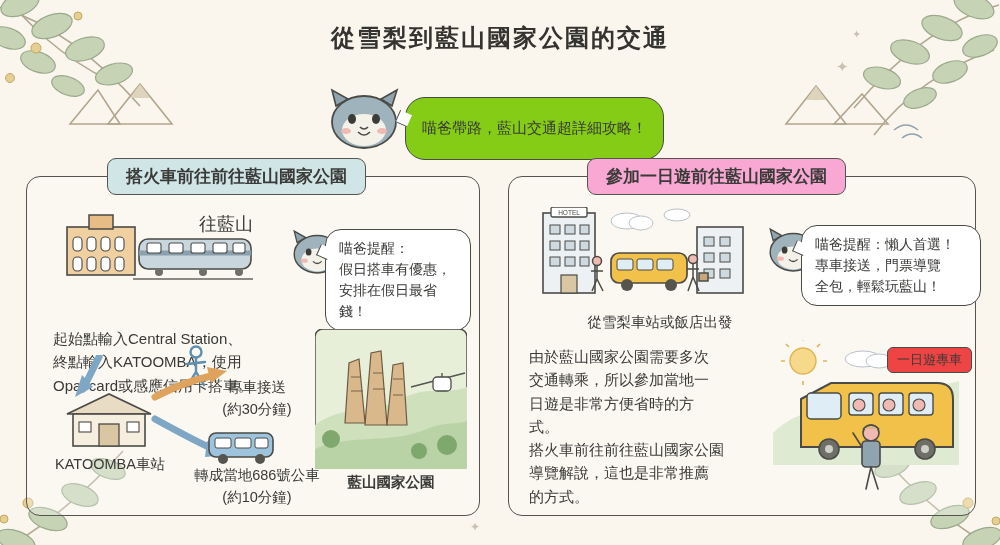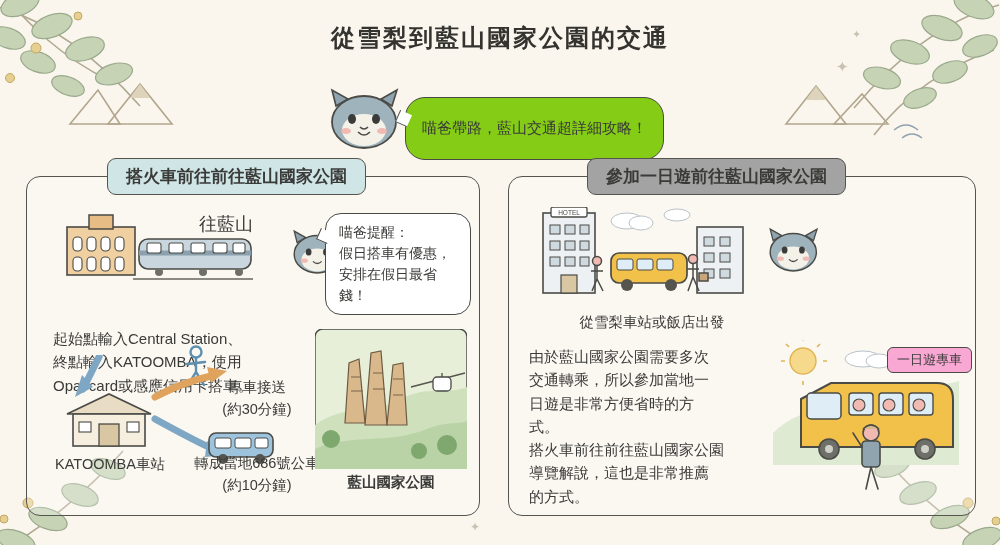--- a/index.html
+++ b/index.html
@@ -44,40 +44,40 @@
     position:absolute;border:1.8px solid #55544f;border-radius:14px;
     background:rgba(255,255,255,0.28);
   }
   .panel-left{left:26px;top:176px;width:452px;height:338px;}
   .panel-right{left:508px;top:176px;width:466px;height:338px;}
   .panel-head{
     position:absolute;top:-19px;border:1.6px solid #55544f;border-radius:9px;
     padding:6px 18px;font-size:17px;font-weight:bold;white-space:nowrap;
   }
   .head-left{background:#cfe5e6;left:80px;}
-  .head-right{background:#a3a3a3;left:78px;}
+  .head-right{background:#f9a8d4;left:78px;}
 
   
   .txt{position:absolute;font-size:14.5px;line-height:1.55;white-space:pre-line;}
   .txt-b{font-size:15px;}
   .cap{position:absolute;font-size:14.5px;text-align:center;}
 
   
   .bub{
     position:absolute;background:#fff;border:1.6px solid #4a4a46;border-radius:16px;
     padding:8px 13px;font-size:14px;line-height:1.5;white-space:pre-line;
   }
   .bub:before{
     content:"";position:absolute;left:-8px;top:16px;width:11px;height:11px;
     background:#fff;border-left:1.6px solid #4a4a46;border-bottom:1.6px solid #4a4a46;
     transform:rotate(24deg);
   }
 
   .tagbox{
-    position:absolute;background:#f9a8d4;border:1.5px solid #4a4a46;border-radius:6px;
+    position:absolute;background:#ef4444;border:1.5px solid #4a4a46;border-radius:6px;
     padding:3px 9px;font-size:13px;white-space:nowrap;
   }
 </style>
 </head>
 <body>
 
 <div class="page">
 
   <svg class="deco leaf-tl" width="210" height="170" viewBox="0 0 210 170">
     <g stroke="#9aa98c" fill="none" stroke-width="1.6">
@@ -220,21 +220,21 @@
       <path d="M14 20 L10 4 L26 13 Z" fill="#8fa4ae" stroke="#4a4a46" stroke-width="1.8"></path>
       <path d="M70 20 L75 4 L59 13 Z" fill="#8fa4ae" stroke="#4a4a46" stroke-width="1.8"></path>
       <ellipse cx="42" cy="36" rx="32" ry="26" fill="#9fb3bd" stroke="#4a4a46" stroke-width="2"></ellipse>
       <ellipse cx="42" cy="44" rx="22" ry="16" fill="#f3f1e8"></ellipse>
       <ellipse cx="30" cy="33" rx="4" ry="5" fill="#3b3b39"></ellipse>
       <ellipse cx="54" cy="33" rx="4" ry="5" fill="#3b3b39"></ellipse>
       <path d="M36 46 q6 6 12 0" fill="none" stroke="#4a4a46" stroke-width="1.8"></path>
       <ellipse cx="24" cy="45" rx="5" ry="3" fill="#f0b9b2"></ellipse>
       <ellipse cx="60" cy="45" rx="5" ry="3" fill="#f0b9b2"></ellipse>
     </svg>
-    <div class="bub" style="left:298px;top:36px;width:118px;">喵爸提醒：
+    <div class="bub" style="left:298px;top:52px;width:118px;">喵爸提醒：
 假日搭車有優惠，
 安排在假日最省錢！</div>
 
     <div class="txt txt-b" style="left:26px;top:112px;width:250px;margin-top:38px;">起始點輸入Central Station、
 終點輸入KATOOMBA，使用
 Opal card或感應信用卡搭車。</div>
 
     <svg style="position:absolute;left:42px;top:178px;" width="56" height="46" viewBox="0 0 56 46">
       <path d="M30 2 L14 34" stroke="#7da7c4" stroke-width="7" fill="none" stroke-linecap="round"></path>
       <path d="M6 42 L13 20 L24 32 Z" fill="#7da7c4"></path>
@@ -267,21 +267,21 @@
     </svg>
 
     <svg style="position:absolute;left:178px;top:250px;" width="76" height="42" viewBox="0 0 76 42">
       <rect x="4" y="6" width="64" height="24" rx="7" fill="#9ec4dd" stroke="#4a4a46" stroke-width="1.6"></rect>
       <rect x="10" y="11" width="16" height="10" rx="2" fill="#fff" stroke="#4a4a46" stroke-width="1"></rect>
       <rect x="30" y="11" width="16" height="10" rx="2" fill="#fff" stroke="#4a4a46" stroke-width="1"></rect>
       <rect x="50" y="11" width="13" height="10" rx="2" fill="#fff" stroke="#4a4a46" stroke-width="1"></rect>
       <circle cx="18" cy="32" r="5" fill="#55544f"></circle>
         <circle cx="55" cy="32" r="5" fill="#55544f"></circle>
     </svg>
-    <div class="cap" style="left:150px;top:276px;width:160px;white-space:pre-line;line-height:1.5;">轉成當地686號公車
+    <div class="cap" style="left:150px;top:288px;width:160px;white-space:pre-line;line-height:1.5;">轉成當地686號公車
 (約10分鐘)</div>
 
     <svg style="position:absolute;left:288px;top:152px;" width="152" height="140" viewBox="0 0 152 140">
       <rect x="0" y="0" width="152" height="140" rx="8" fill="#e7efd9" stroke="#4a4a46" stroke-width="1.4"></rect>
       <path d="M0 96 C30 74 58 86 86 70 C112 56 134 66 152 58 L152 140 L0 140 Z" fill="#cfe0bc"></path>
       <path d="M0 120 C36 104 72 116 112 100 C130 92 142 96 152 92 L152 140 L0 140 Z" fill="#b9d3a6"></path>
       <g fill="#d9b98c" stroke="#6e5a42" stroke-width="1.2">
         <path d="M30 94 L34 34 L44 30 L50 94 Z"></path>
         <path d="M50 96 L56 24 L66 22 L72 96 Z"></path>
         <path d="M72 96 L78 36 L88 34 L92 96 Z"></path>
@@ -350,33 +350,36 @@
       <g stroke="#4a4a46" stroke-width="1.5" fill="none">
         <circle cx="60" cy="54" r="4.5" fill="#f0b9b2"></circle>
         <path d="M60 59 L60 72 M60 72 L55 84 M60 72 L66 84 M54 64 h12"></path>
       </g>
       <g stroke="#4a4a46" stroke-width="1.5" fill="none">
         <circle cx="156" cy="52" r="4.5" fill="#f0b9b2"></circle>
         <path d="M156 57 L156 70 M156 70 L151 84 M156 70 L162 84 M150 62 h12"></path>
         <rect x="162" y="66" width="9" height="8" fill="#c8a87a"></rect>
       </g>
     </svg>
-    <div class="cap" style="left:20px;top:136px;width:246px;text-align:center;">從雪梨車站或飯店出發</div>
+    <div class="cap" style="left:28px;top:136px;width:246px;text-align:center;">從雪梨車站或飯店出發</div>
 
     <svg style="position:absolute;left:254px;top:48px;" width="62" height="50" viewBox="0 0 86 66">
       <path d="M14 20 L10 4 L26 13 Z" fill="#8fa4ae" stroke="#4a4a46" stroke-width="1.8"></path>
       <path d="M70 20 L75 4 L59 13 Z" fill="#8fa4ae" stroke="#4a4a46" stroke-width="1.8"></path>
       <ellipse cx="42" cy="36" rx="32" ry="26" fill="#9fb3bd" stroke="#4a4a46" stroke-width="2"></ellipse>
       <ellipse cx="42" cy="44" rx="22" ry="16" fill="#f3f1e8"></ellipse>
       <ellipse cx="30" cy="33" rx="4" ry="5" fill="#3b3b39"></ellipse>
       <ellipse cx="54" cy="33" rx="4" ry="5" fill="#3b3b39"></ellipse>
       <path d="M36 46 q6 6 12 0" fill="none" stroke="#4a4a46" stroke-width="1.8"></path>
       <ellipse cx="24" cy="45" rx="5" ry="3" fill="#f0b9b2"></ellipse>
       <ellipse cx="60" cy="45" rx="5" ry="3" fill="#f0b9b2"></ellipse>
     </svg>
+    <div class="bub" style="left:292px;top:48px;width:152px;">喵爸提醒：懶人首選！
+專車接送，門票導覽
+全包，輕鬆玩藍山！</div>
 
     <div class="txt txt-b" style="left:20px;top:168px;width:230px;">由於藍山國家公園需要多次
 交通轉乘，所以參加當地一
 日遊是非常方便省時的方
 式。
 搭火車前往前往藍山國家公園
 導覽解說，這也是非常推薦
 的方式。</div>
 
     <svg style="position:absolute;left:258px;top:160px;" width="196" height="160" viewBox="0 0 196 160">

